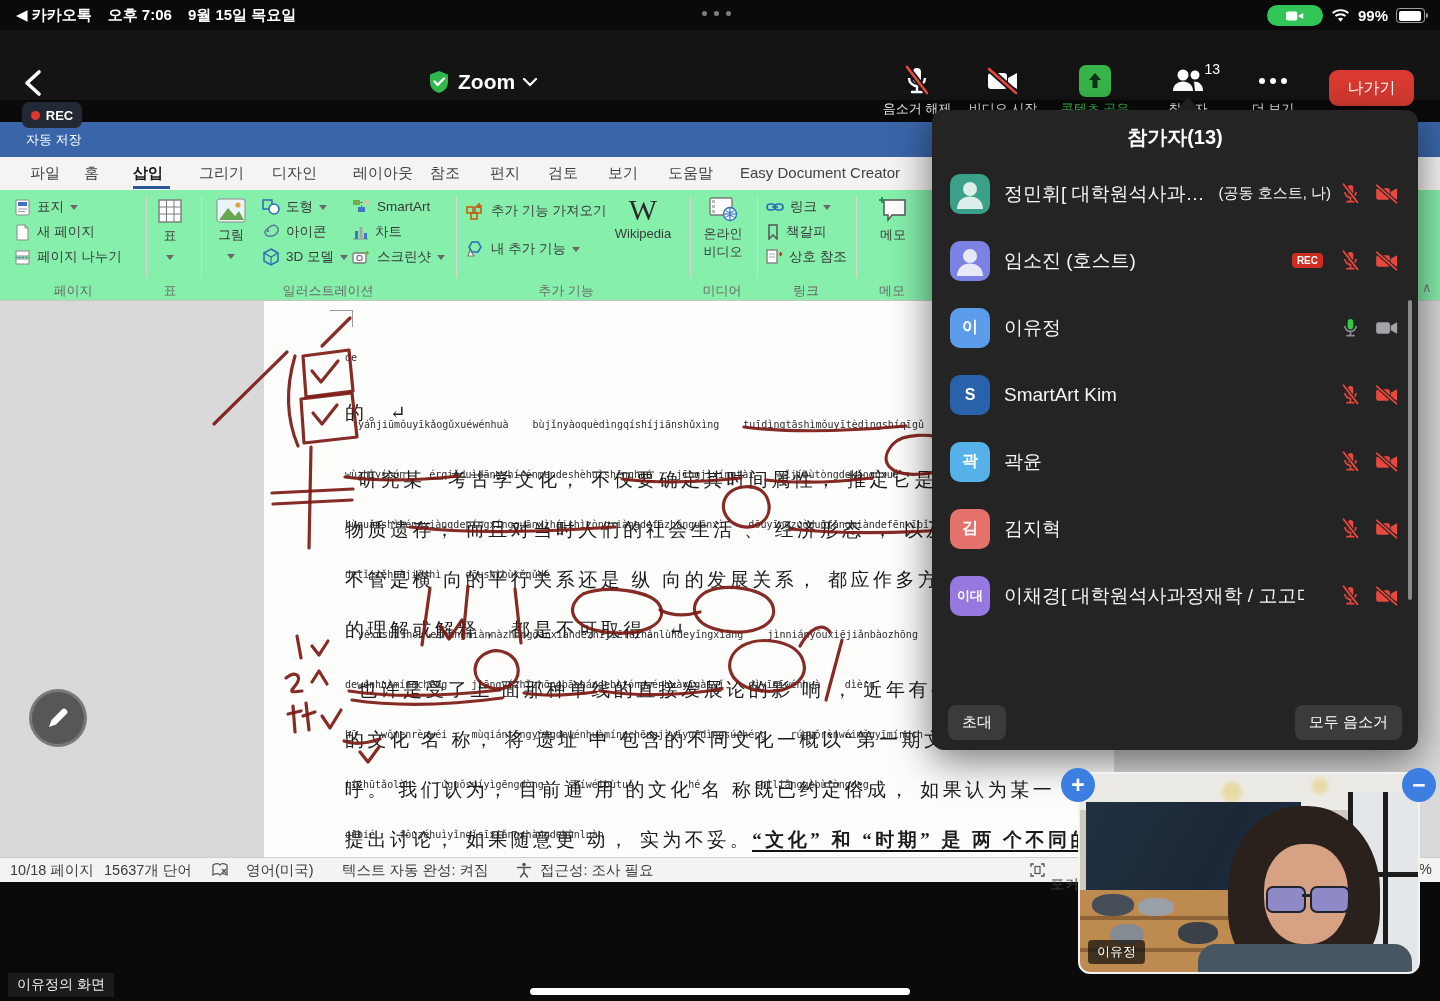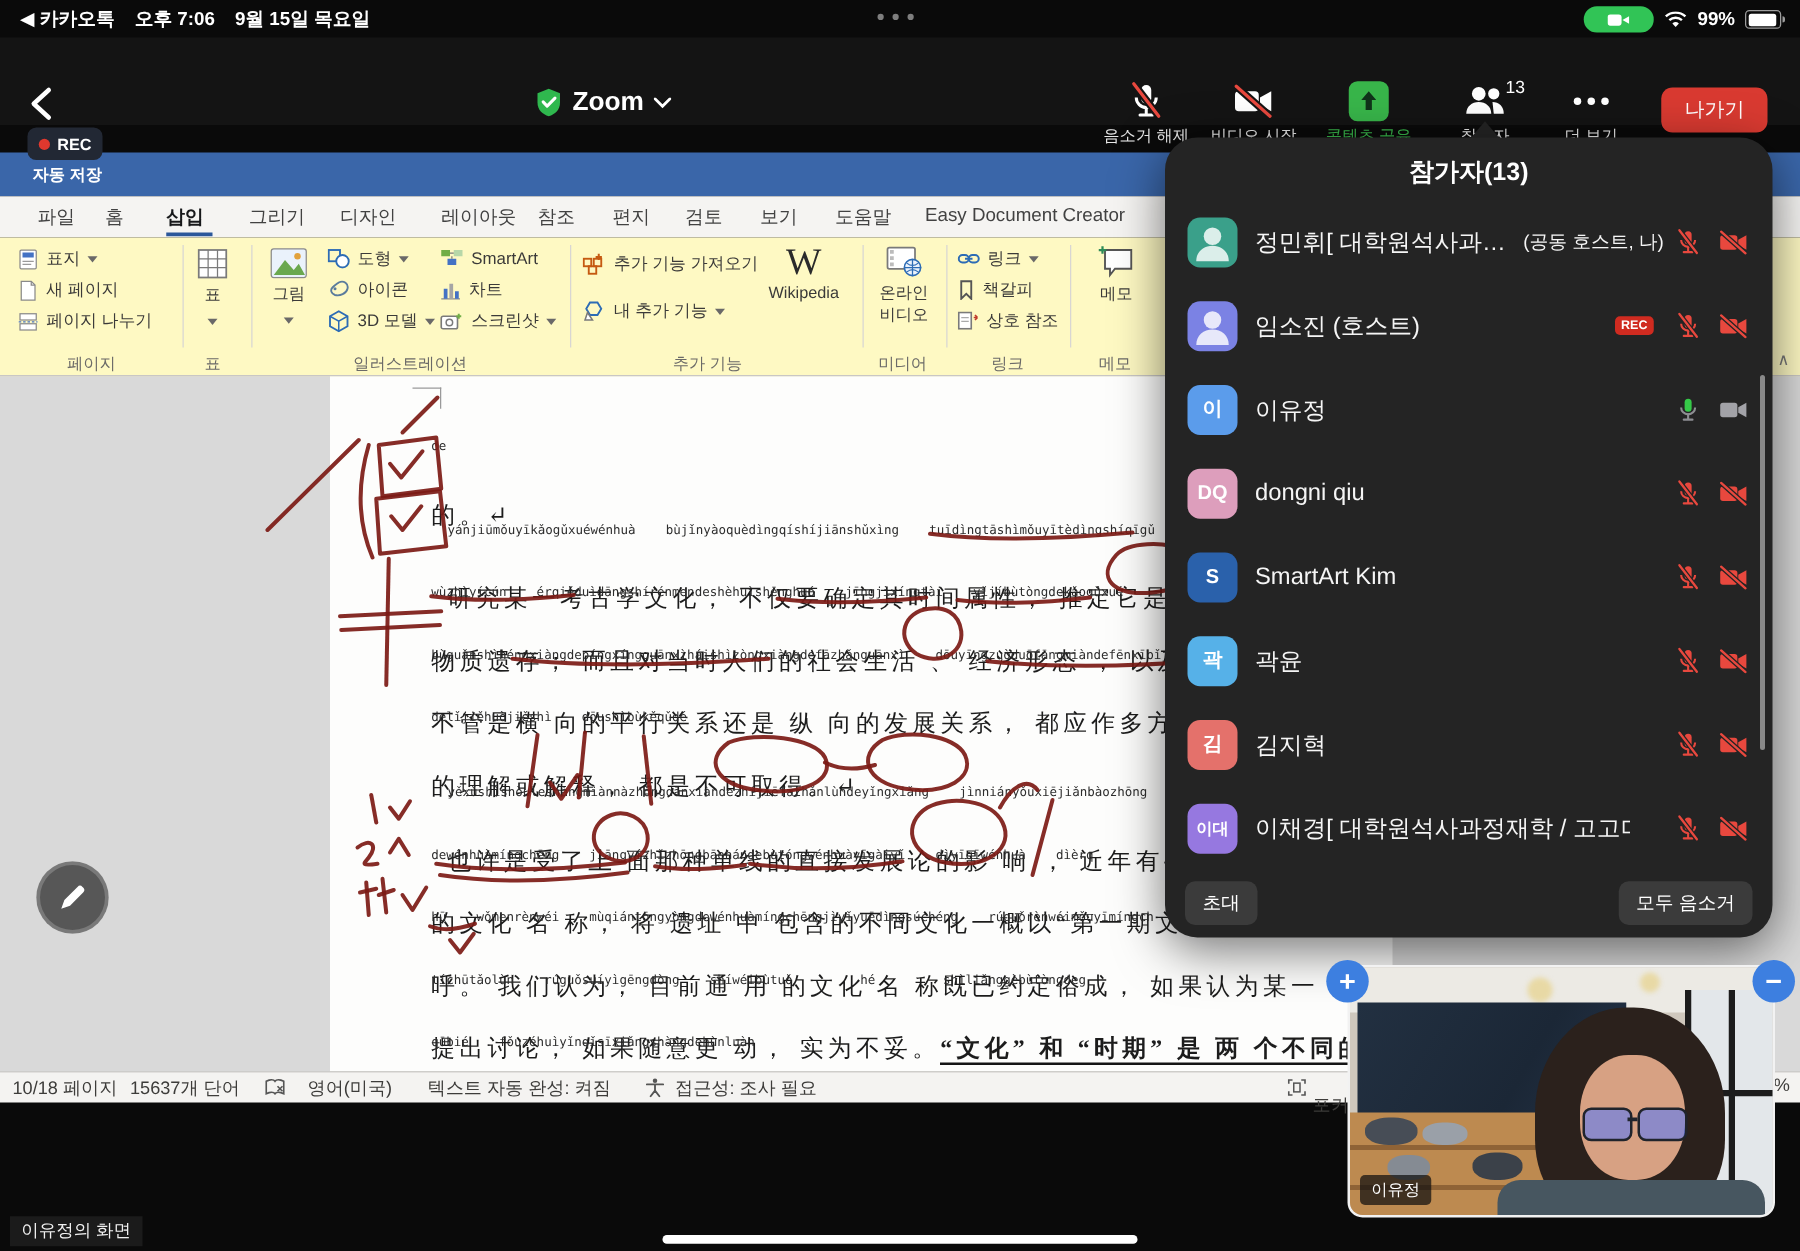--- a/index.html
+++ b/index.html
@@ -28,37 +28,37 @@
   .badge13{position:absolute;top:-2px;right:14px;font-size:14px;color:#fff;}
   .leavebtn{left:1329px;top:40px;width:85px;height:36px;background:#d93a31;border-radius:9px;
             display:flex;align-items:center;justify-content:center;font-size:16px;color:#fff;cursor:pointer;}
   .sharebox{width:32px;height:32px;border-radius:7px;background:#38b54a;display:flex;align-items:center;justify-content:center;}
   .backbtn{left:20px;top:38px;}
   
   .recbadge{left:22px;top:102px;width:60px;height:26px;background:#222834;border-radius:7px;z-index:26;
             display:flex;align-items:center;justify-content:center;gap:6px;font-size:13px;font-weight:700;}
   .recdot{width:9px;height:9px;border-radius:50%;background:#e0382e;}
   
-  .titlebar{left:0;top:122px;width:1440px;height:35px;background:#3a66a9;z-index:5;font-weight:bold;}
+  .titlebar{left:0;top:122px;width:1440px;height:35px;background:#3a66a9;z-index:5;}
   .tb-txt{font-size:13px;color:#fff;}
   .toggle{left:90px;top:129px;width:48px;height:19px;border:1.5px solid #fff;border-radius:10px;display:flex;align-items:center;}
   .tgl-dot{width:13px;height:13px;border-radius:50%;background:#fff;margin-left:2px;}
   .tgl-lb{font-size:11px;color:#fff;margin-left:5px;}
   .doctitle{left:318px;top:130px;font-size:15px;color:#fff;display:flex;gap:8px;align-items:center;}
   .searchbox{left:540px;top:127px;width:390px;height:26px;background:#9db5e2;border:1px solid #6d8cc6;border-radius:3px;
              display:flex;align-items:center;gap:10px;padding-left:10px;box-sizing:border-box;}
   .searchbox .ph{font-size:14px;color:#22416f;}
   .tb-sliver{left:1422px;top:130px;width:26px;height:24px;background:#eef0f3;border-radius:4px;}
   
   .tabsrow{left:0;top:157px;width:1440px;height:33px;background:#f5f4f2;z-index:5;}
   .wtab{position:absolute;top:7px;font-size:15px;color:#424242;cursor:pointer;}
   .wtab.sel{font-weight:700;color:#17181a;}
   .tabunder{position:absolute;left:133px;top:29px;width:37px;height:3px;background:#2b579a;}
   
-  .ribbon{left:0;top:190px;width:1440px;height:110px;background:#fef9c3;border-bottom:1px solid #c9c7c5;z-index:5;color:#3b3a39;}
+  .ribbon{left:0;top:190px;width:1440px;height:110px;background:#86efac;border-bottom:1px solid #c9c7c5;z-index:5;color:#3b3a39;}
   .rsmall{position:absolute;display:flex;align-items:center;gap:6px;font-size:13.5px;color:#3b3a39;cursor:pointer;white-space:nowrap;}
   .rbig{position:absolute;text-align:center;font-size:13px;color:#3b3a39;cursor:pointer;}
   .rgl{position:absolute;top:92px;font-size:13px;color:#6b6a68;text-align:center;}
   .rdiv{position:absolute;top:6px;height:82px;width:1px;background:#d8d6d3;}
   .chev{display:inline-block;width:8px;height:5px;position:relative;}
   .chev::before{content:"";position:absolute;left:0;top:0;border-left:4px solid transparent;border-right:4px solid transparent;border-top:5px solid #6a6968;}
   .collapse{position:absolute;left:1422px;top:90px;color:#777;font-size:13px;}
   
   .doclayer{left:0;top:300px;width:1440px;height:557px;background:#d9d9d9;overflow:hidden;z-index:4;}
   .page{position:absolute;left:264px;top:0;width:850px;height:557px;background:#fdfdfc;overflow:hidden;}
@@ -73,21 +73,21 @@
   .wstatus{left:0;top:857px;width:1440px;height:24px;background:#f4f3f1;border-top:1px solid #cfcecc;z-index:8;color:#3d3c3a;font-size:14.5px;}
   .wsitem{position:absolute;top:3px;white-space:nowrap;}
   
   .bottomblack{left:0;top:881px;width:1440px;height:120px;background:#0a0a0a;z-index:6;}
   .sharelabel{left:8px;top:973px;background:#1b1b1b;color:#f0f0f0;font-size:14px;padding:3px 9px;z-index:46;}
   .homebar{left:530px;top:988px;width:380px;height:7px;border-radius:4px;background:#fff;z-index:50;}
   
   .fab{left:29px;top:689px;width:58px;height:58px;border-radius:50%;background:#575757;border:3px solid rgba(150,150,150,.55);
        display:flex;align-items:center;justify-content:center;z-index:15;cursor:pointer;box-sizing:border-box;}
   
-  .panel{left:932px;top:110px;width:486px;height:640px;background:#242424;border-radius:26px;z-index:30;box-shadow:0 10px 40px rgba(0,0,0,.55);}
+  .panel{left:932px;top:110px;width:486px;height:640px;background:#242424;border-radius:12px;z-index:30;box-shadow:0 10px 40px rgba(0,0,0,.55);}
   .pcaret{left:1176px;top:97px;width:0;height:0;border-left:12px solid transparent;border-right:12px solid transparent;border-bottom:14px solid #242424;z-index:30;}
   .ptitle{position:absolute;left:0;top:14px;width:100%;text-align:center;font-size:20px;font-weight:700;color:#fff;}
   .prows{position:absolute;left:0;top:50px;width:100%;}
   .prow{height:67px;display:flex;align-items:center;padding:0 18px;box-sizing:border-box;}
   .avatar{width:40px;height:40px;border-radius:10px;margin-right:14px;display:flex;align-items:center;justify-content:center;
           font-size:16px;font-weight:600;color:#fff;flex-shrink:0;overflow:hidden;}
   .avatar.small{font-size:13px;}
   .pname{font-size:19px;color:#f5f5f5;white-space:nowrap;overflow:hidden;}
   .psuffix{font-size:15px;color:#f5f5f5;margin-left:14px;white-space:nowrap;}
   .picons{margin-left:auto;display:flex;align-items:center;gap:13px;flex-shrink:0;}
@@ -678,41 +678,20 @@
               <path d="M7 13 a8 8 0 0 0 16 0" fill="none" stroke="#8d8d92" stroke-width="2.4"></path>
               <path d="M15 21 v5 M10 27 h10" stroke="#8d8d92" stroke-width="2.4" stroke-linecap="round"></path>
             </svg>
           <svg width="26" height="22" viewBox="0 0 36 30">
               <rect x="3" y="7" width="19" height="16" rx="3" fill="#a2a2a7"></rect>
               <path d="M23 12 l9-5 v16 l-9-5 z" fill="#a2a2a7"></path>
             </svg>
         </div>
       </div>
 
-      <div class="prow">
-        <div class="avatar" style="background:#dd9ebc">
-            <span>DQ</span>
-          </div>
-        <span class="pname">dongni qiu</span>
-        <div class="picons">
-          <svg width="21" height="24" viewBox="0 0 30 32">
-              <rect x="11" y="3" width="8" height="15" rx="4" fill="#e8483e"></rect>
-              <path d="M7 13 a8 8 0 0 0 16 0" fill="none" stroke="#e8483e" stroke-width="2.4"></path>
-              <path d="M15 21 v5 M10 27 h10" stroke="#e8483e" stroke-width="2.4" stroke-linecap="round"></path>
-              <line x1="5" y1="2" x2="25" y2="28" stroke="#242424" stroke-width="5.5"></line>
-              <line x1="5" y1="2" x2="25" y2="28" stroke="#e8483e" stroke-width="2.6" stroke-linecap="round"></line>
-            </svg>
-          <svg width="26" height="22" viewBox="0 0 36 30">
-              <rect x="3" y="7" width="19" height="16" rx="3" fill="#e8483e"></rect>
-              <path d="M23 12 l9-5 v16 l-9-5 z" fill="#e8483e"></path>
-              <line x1="4" y1="3" x2="31" y2="27" stroke="#242424" stroke-width="5.5"></line>
-              <line x1="4" y1="3" x2="31" y2="27" stroke="#e8483e" stroke-width="2.6" stroke-linecap="round"></line>
-            </svg>
-        </div>
-      </div>
 
       <div class="prow">
         <div class="avatar" style="background:#2a61ab">
             <span>S</span>
           </div>
         <span class="pname">SmartArt Kim</span>
         <div class="picons">
           <svg width="21" height="24" viewBox="0 0 30 32">
               <rect x="11" y="3" width="8" height="15" rx="4" fill="#e8483e"></rect>
               <path d="M7 13 a8 8 0 0 0 16 0" fill="none" stroke="#e8483e" stroke-width="2.4"></path>

